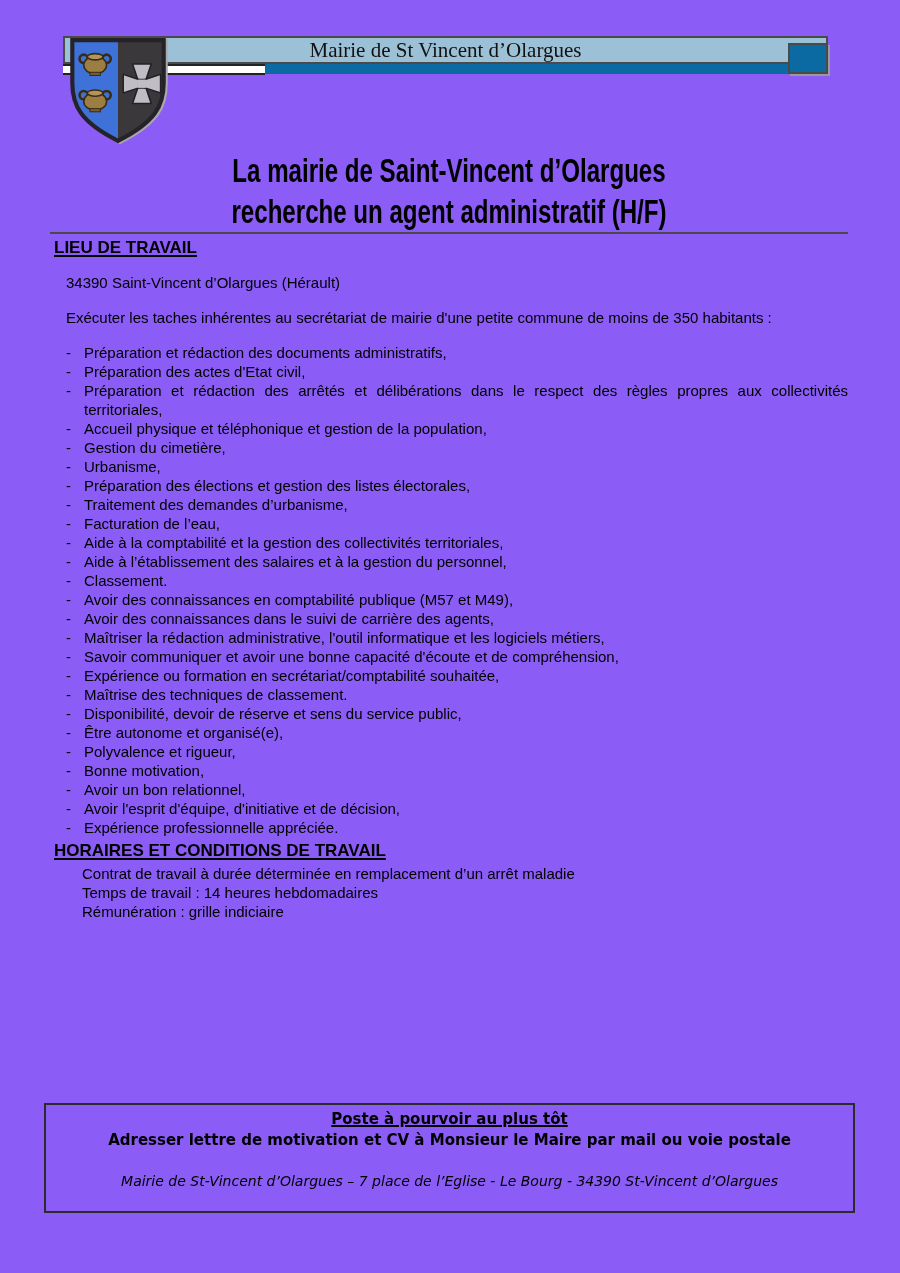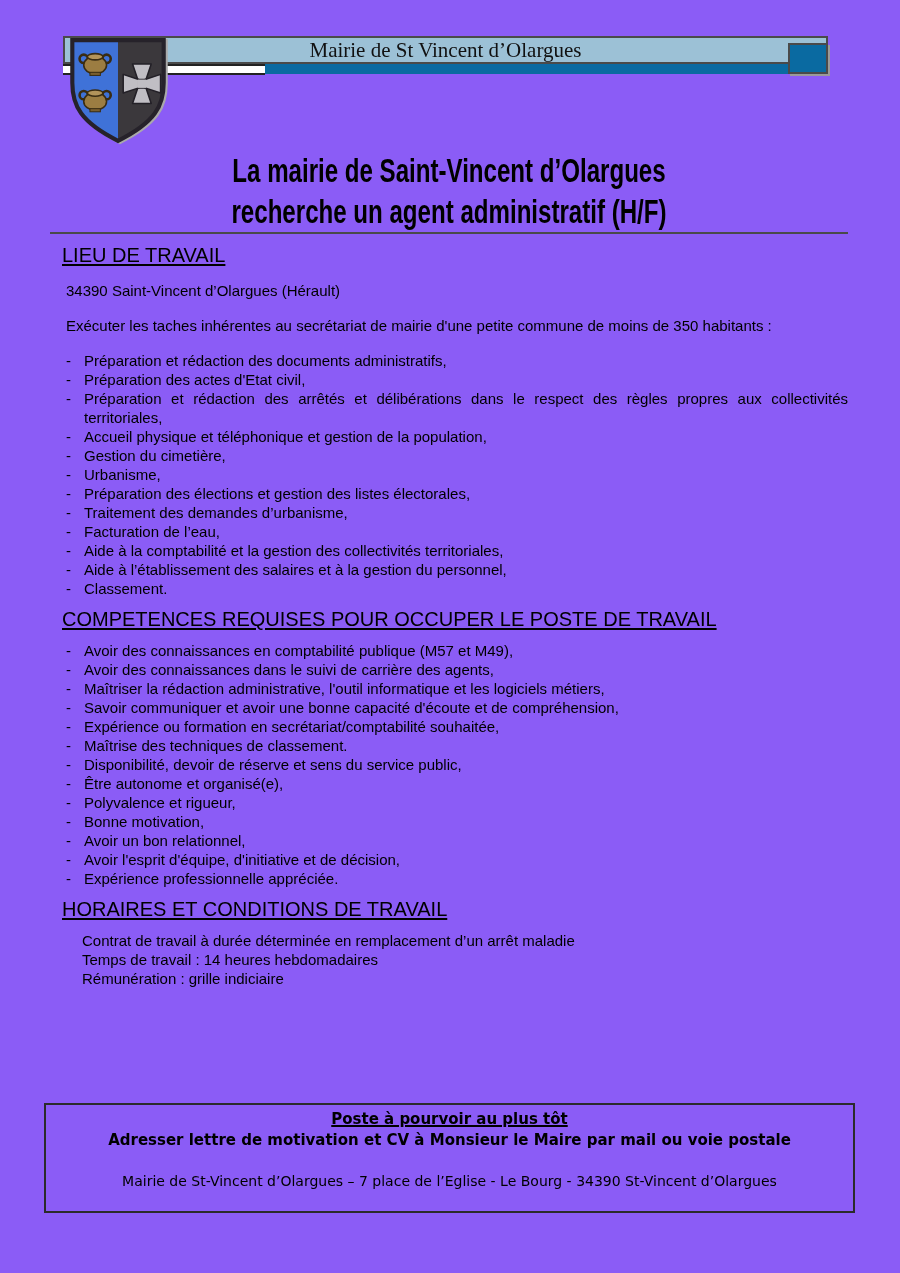--- a/index.html
+++ b/index.html
@@ -19,21 +19,21 @@
   .shield{position:absolute;left:66px;top:37px;width:104px;height:108px;
           filter:drop-shadow(2px 1px 0 #a9a9a9);}
 
   
   .content{position:absolute;left:50px;top:150px;width:798px;font-size:15px;line-height:19px;}
   .doc-title{font-weight:bold;font-size:33px;line-height:41px;text-align:center;
              transform:scaleX(0.73);transform-origin:50% 50%;white-space:nowrap;}
   .rule{border-top:2px solid #4a4a4a;margin:0;}
 
   
-  h3.sec{font-size:20px;line-height:19px;font-weight:normal;margin:12px;
+  h3.sec{font-size:17px;line-height:19px;font-weight:bold;margin:4px;
          text-decoration:underline;text-decoration-thickness:1.5px;text-underline-offset:2px;}
   .mt-lieu{margin-top:27px;}
   .mt-desc{margin-top:28px;}
   .mt-comp{margin-top:29px;}
   .mt-cond{margin-top:28px;}
   .mt-hor{margin-top:33px;}
   p.body-line{margin:16px;}
   p.indent{margin:0;padding-left:32px;}
   ul.dashlist{list-style:none;margin:0;padding:0;}
   ul.dashlist li{position:relative;padding-left:34px;margin:0;}
@@ -41,21 +41,21 @@
   ul.justify li{text-align:justify;}
 
   
   .footer-box{position:absolute;left:44px;top:1103px;width:807px;height:106px;
               border:2px solid #2b2b2b;text-align:center;
               font-family:"DejaVu Sans",sans-serif;font-size:15px;line-height:21px;}
   .footer-box p{margin:0;}
   .fb-title{font-weight:bold;text-decoration:underline;text-decoration-thickness:1.5px;
             margin-top:4px !important;}
   .fb-sub{font-weight:bold;}
-  .fb-addr{font-size:14px;margin-top:20px !important;}
+  .fb-addr{font-size:14px;margin-top:20px !important;font-style:italic;}
   .fb-mail{font-size:14px;}
 </style>
 </head>
 <body>
 
 <div class="page">
 
   <div class="strip-white"></div>
   <div class="strip-blue"></div>
   <div class="banner">
@@ -116,21 +116,20 @@
       <li><span class="dash">-</span><span>Gestion du cimetière,</span></li>
       <li><span class="dash">-</span><span>Urbanisme,</span></li>
       <li><span class="dash">-</span><span>Préparation des élections et gestion des listes électorales,</span></li>
       <li><span class="dash">-</span><span>Traitement des demandes d’urbanisme,</span></li>
       <li><span class="dash">-</span><span>Facturation de l’eau,</span></li>
       <li><span class="dash">-</span><span>Aide à la comptabilité et la gestion des collectivités territoriales,</span></li>
       <li><span class="dash">-</span><span>Aide à l’établissement des salaires et à la gestion du personnel,</span></li>
       <li><span class="dash">-</span><span>Classement.</span></li>
     </ul>
 
-    <h3 class="sec mt-comp">COMPETENCES REQUISES POUR OCCUPER LE POSTE DE TRAVAIL</h3>
     <ul class="dashlist">
       <li><span class="dash">-</span><span>Avoir des connaissances en comptabilité publique (M57 et M49),</span></li>
       <li><span class="dash">-</span><span>Avoir des connaissances dans le suivi de carrière des agents,</span></li>
       <li><span class="dash">-</span><span>Maîtriser la rédaction administrative, l'outil informatique et les logiciels métiers,</span></li>
       <li><span class="dash">-</span><span>Savoir communiquer et avoir une bonne capacité d'écoute et de compréhension,</span></li>
       <li><span class="dash">-</span><span>Expérience ou formation en secrétariat/comptabilité souhaitée,</span></li>
       <li><span class="dash">-</span><span>Maîtrise des techniques de classement.</span></li>
     </ul>
 
     <ul class="dashlist">

